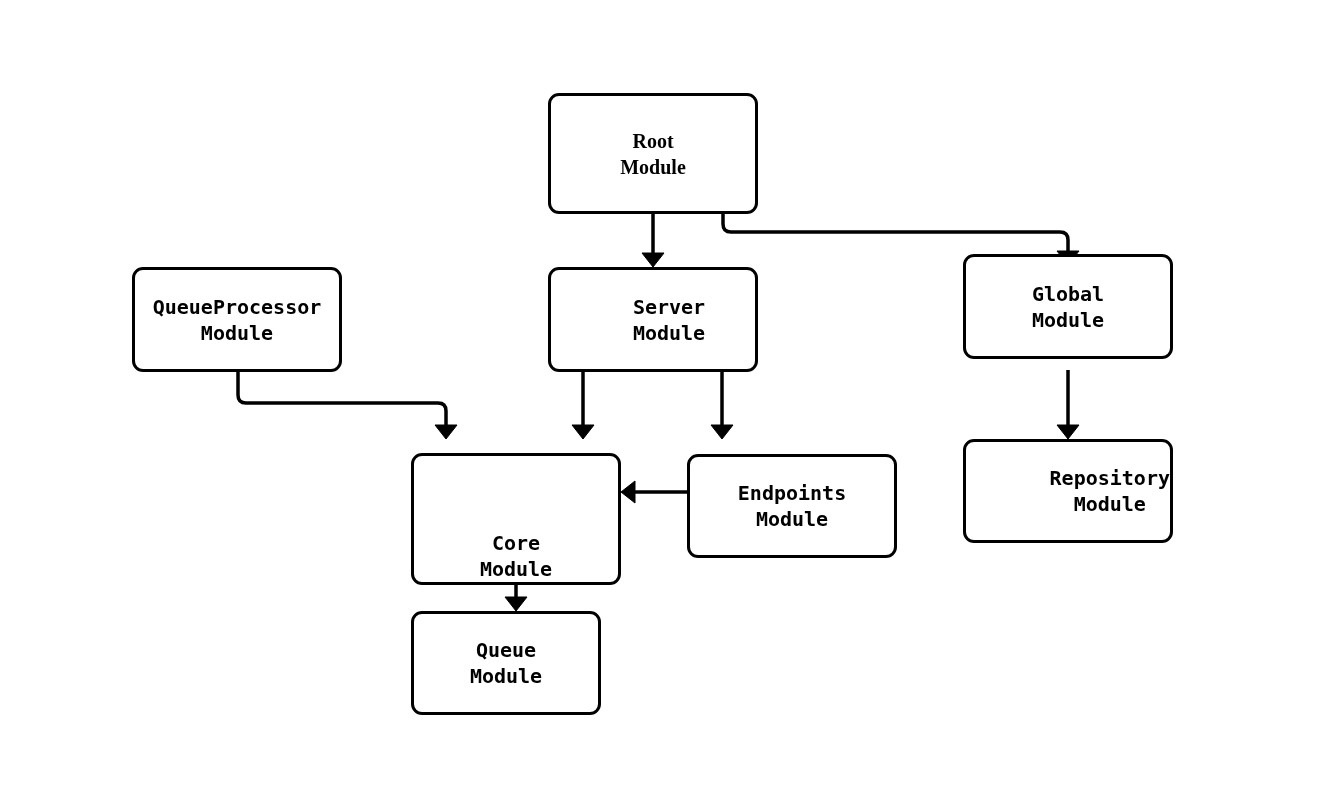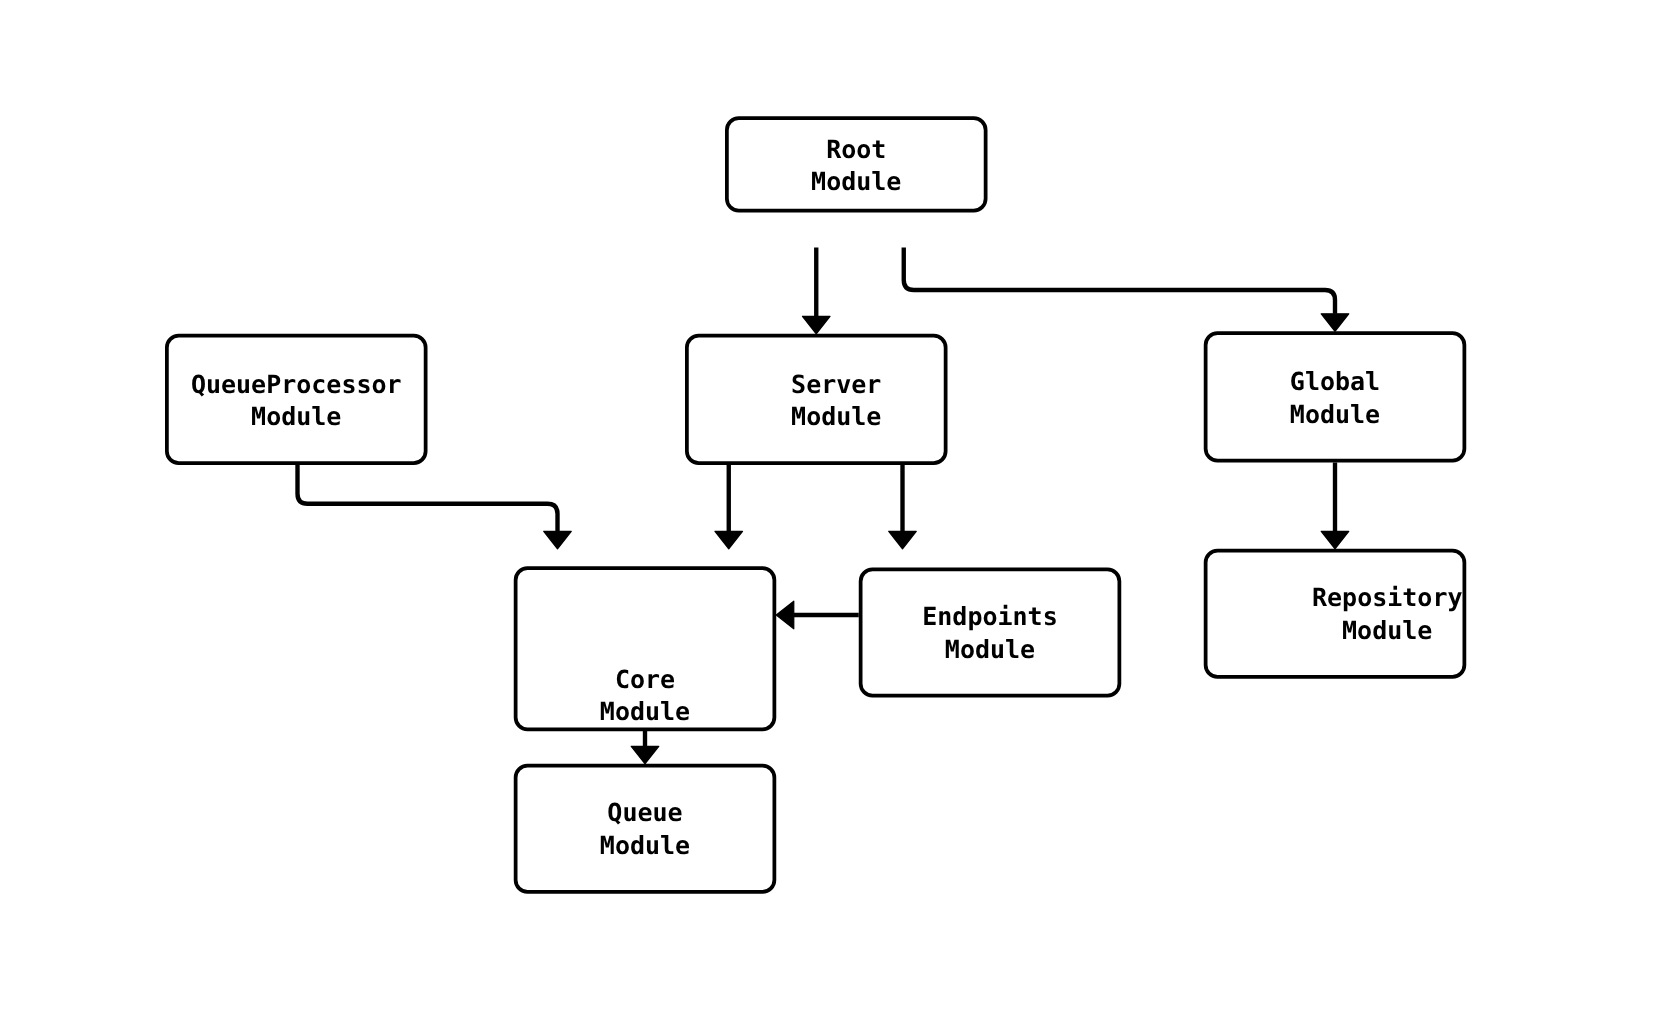--- a/index.html
+++ b/index.html
@@ -47,28 +47,28 @@
   }
   .node .label {
     font-weight: bold;
     font-size: 20px;
     line-height: 26px;
     color: var(--stroke);
     text-align: center;
     white-space: pre-line;
   }
   
-  #node-root           { left: 580px; top:  93px; width: 210px; height: 77px; }
+  #node-root           { left: 548px; top:  93px; width: 210px; height: 121px; font-family: Liberation Serif, serif; }
   #node-server         { left: 548px; top: 267px; width: 210px; height: 105px; padding-left: 32px; }
   #node-queueprocessor { left: 132px; top: 267px; width: 210px; height: 105px; }
-  #node-global         { left: 963px; top: 265px; width: 210px; height: 105px; }
+  #node-global         { left: 963px; top: 254px; width: 210px; height: 105px; }
   #node-core           { left: 411px; top: 453px; width: 210px; height: 132px; align-items: flex-end; }
   #node-endpoints      { left: 687px; top: 454px; width: 210px; height: 104px; }
   #node-repository     { left: 963px; top: 439px; width: 210px; height: 104px; justify-content: flex-end; }
-  #node-queue          { left: 411px; top: 611px; width: 210px; height: 104px; }
+  #node-queue          { left: 411px; top: 611px; width: 190px; height: 104px; }
 </style>
 </head>
 <body>
 
 <div class="diagram">
 
   <svg class="edges" viewBox="0 0 1337 809" xmlns="http://www.w3.org/2000/svg">
     <g>
       <path d="M653 198 L653 253"></path>
       <polygon points="653,267 642,253 664,253"></polygon>

